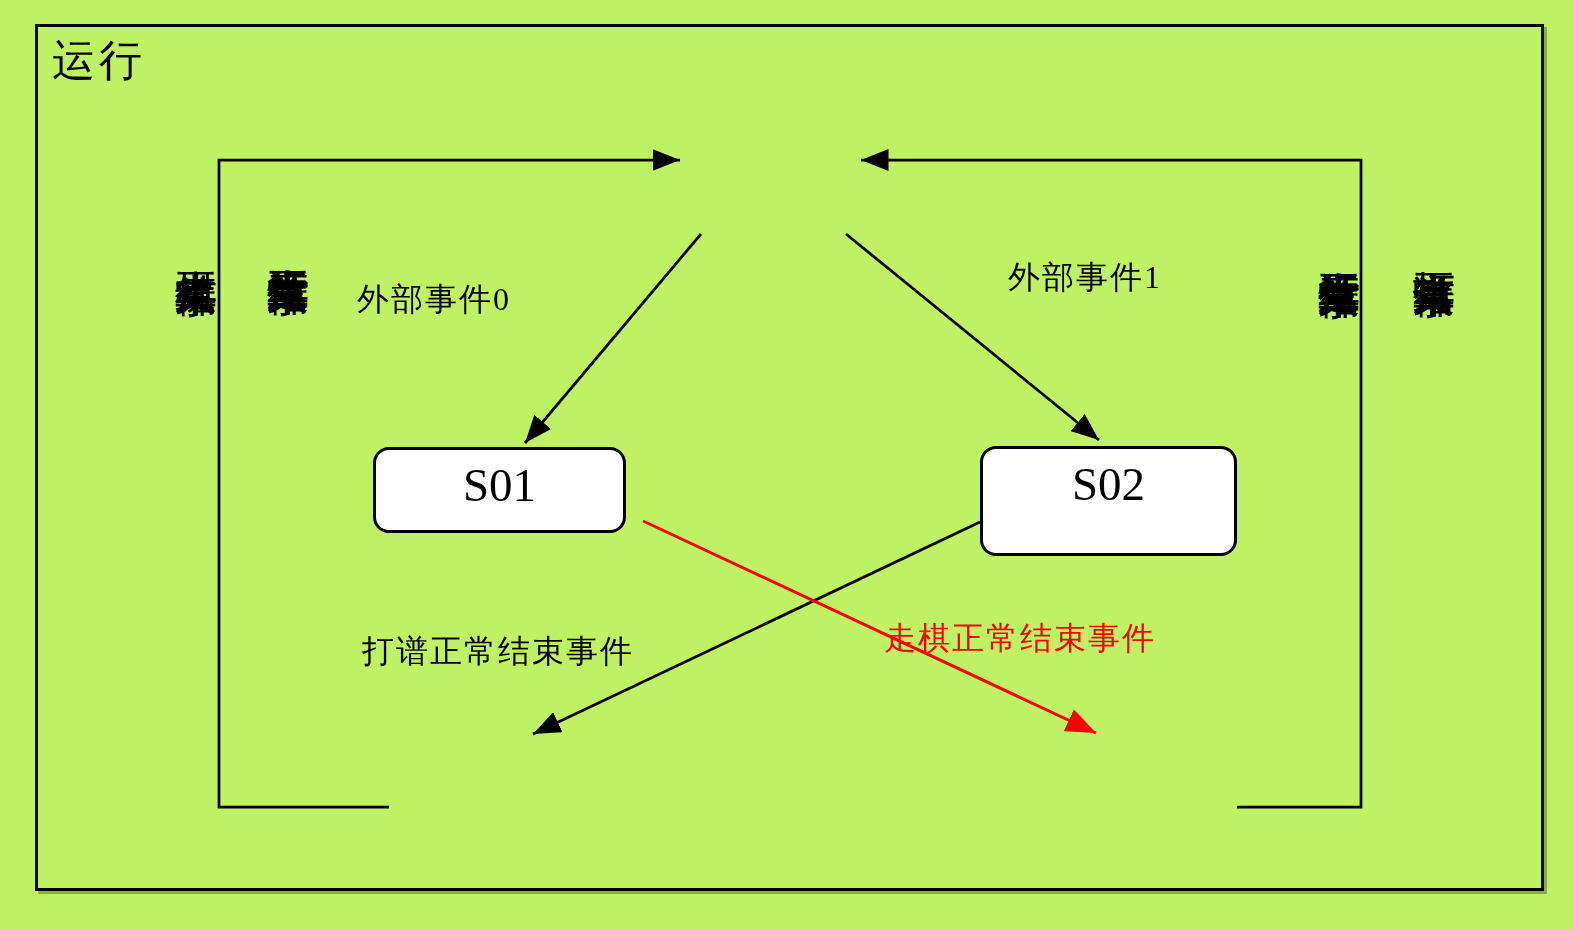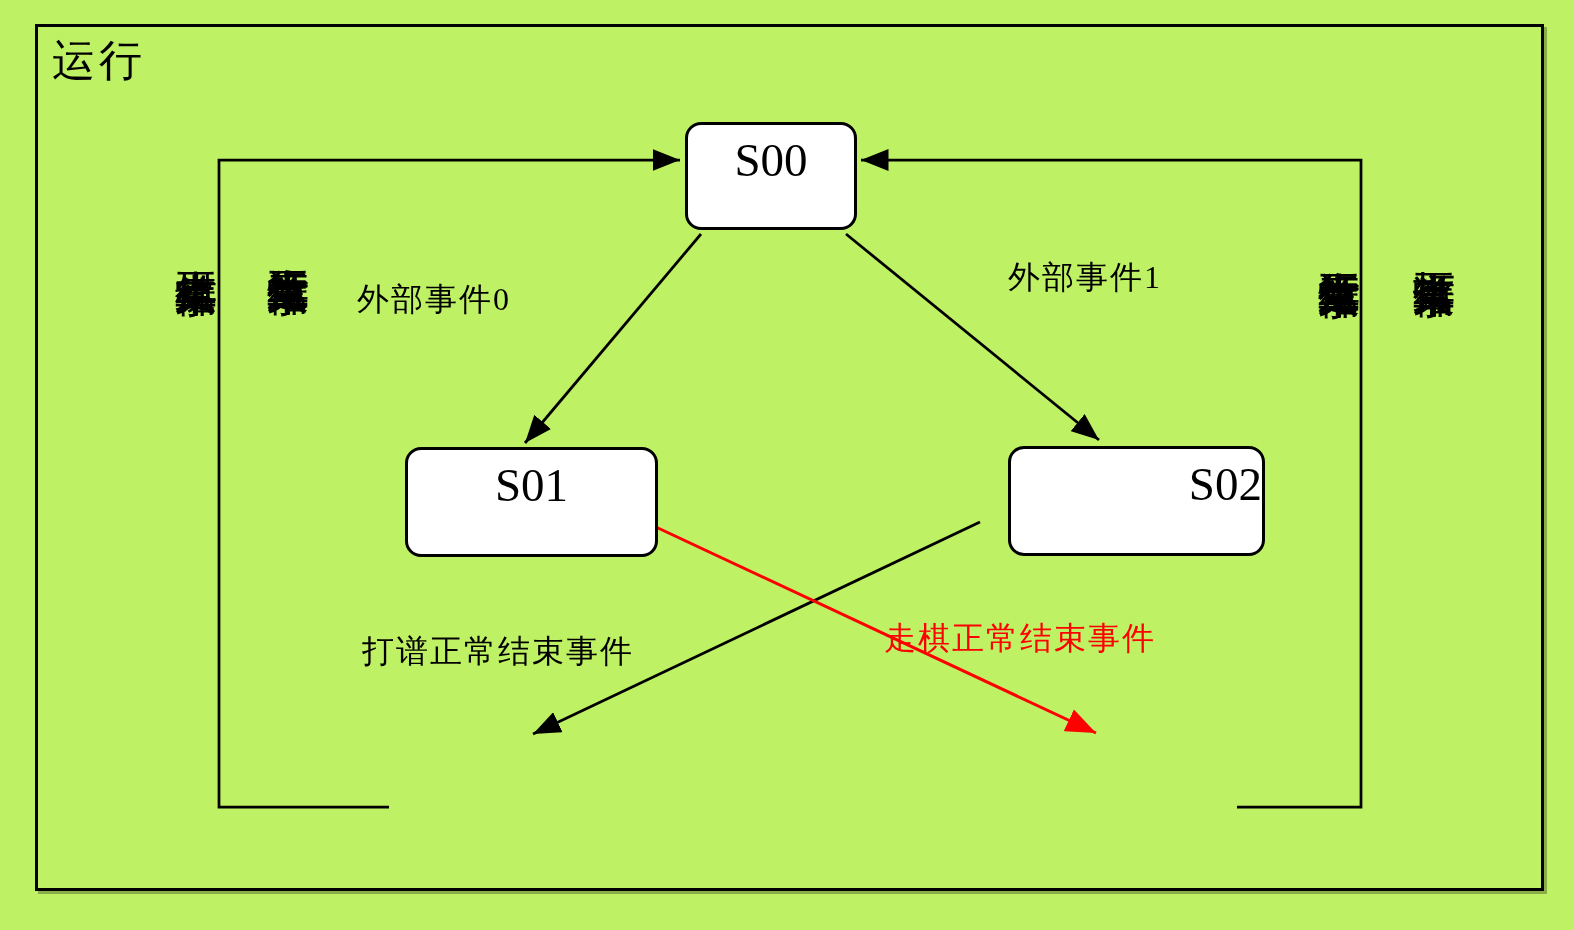--- a/index.html
+++ b/index.html
@@ -42,22 +42,22 @@
     position: absolute;
     border: 3px solid #000000;
     border-radius: 16px;
     background: #ffffff;
     text-align: center;
     padding-top: 8px;
     font-size: 47px;
     color: #000000;
   }
   #state-s00 { left: 685px; top: 122px; width: 172px; height: 108px; }
-  #state-s01 { left: 405px; top: 447px; width: 253px; height: 110px; }
-  #state-s02 { left: 1008px; top: 446px; width: 257px; height: 110px; text-align: right; }
+  #state-s01 { left: 373px; top: 447px; width: 253px; height: 86px; }
+  #state-s02 { left: 980px; top: 446px; width: 257px; height: 110px; }
   #state-s03 { left: 389px; top: 739px; width: 254px; height: 109px; }
   #state-s04 { left: 980px; top: 740px; width: 257px; height: 108px; }
   
   .edge-label {
     position: absolute;
     font-size: 32px;
     color: #000000;
     white-space: nowrap;
     letter-spacing: 2px;
   }
@@ -105,23 +105,20 @@
 
     <path d="M 701 234 L 525 443" fill="none" stroke="#000000" stroke-width="2.75" marker-end="url(#arrow-black)"></path>
 
     <path d="M 846 234 L 1099 440" fill="none" stroke="#000000" stroke-width="2.75" marker-end="url(#arrow-black)"></path>
 
     <path d="M 980 522 L 533 734" fill="none" stroke="#000000" stroke-width="2.75" marker-end="url(#arrow-black)"></path>
 
     <path d="M 643 521 L 1096 733" fill="none" stroke="#ff0000" stroke-width="3" marker-end="url(#arrow-red)"></path>
   </svg>
 
-  <div class="state" id="state-s00">
-    <span>S00</span>
-  </div>
   <div class="state" id="state-s01">
     <span>S01</span>
   </div>
   <div class="state" id="state-s02">
     <span>S02</span>
   </div>
 
   <div class="edge-label" id="label-ext0">外部事件0</div>
   <div class="edge-label" id="label-ext1">外部事件1</div>
   <div class="edge-label" id="label-dapu-end">打谱正常结束事件</div>

